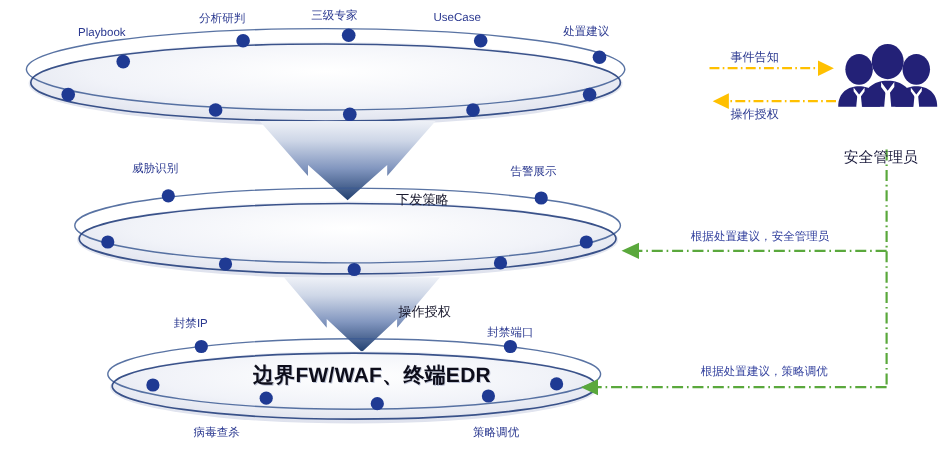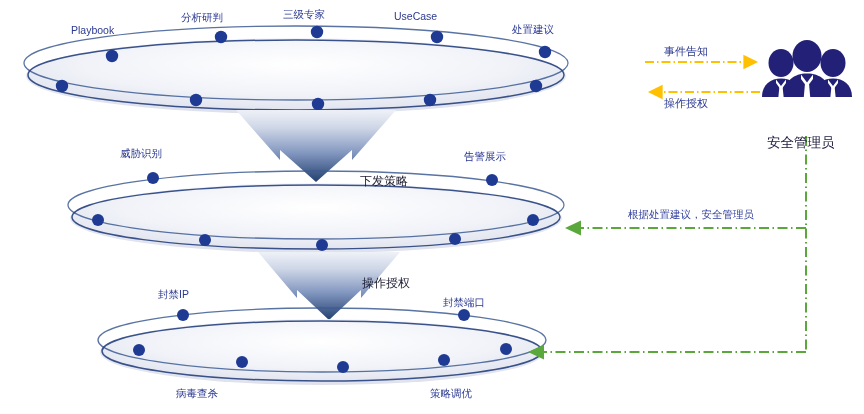--- a/index.html
+++ b/index.html
@@ -220,25 +220,27 @@
   <div class="lbl" style="left:394px; top:11px;">UseCase</div>
   <div class="lbl cn" style="left:512px; top:24px;">处置建议</div>
 
   <div class="flow-lbl" style="left:360px; top:137px;margin-top:36px;">下发策略</div>
 
   <div class="lbl cn" style="left:120px; top:148px;">威胁识别</div>
   <div class="lbl cn" style="left:464px; top:151px;">告警展示</div>
 
   <div class="flow-lbl" style="left:362px; top:275px;">操作授权</div>
 
+  <div class="ring-title" style="left:230px; top:328px;">边界FW/WAF、终端EDR</div>
   <div class="lbl cn" style="left:158px; top:289px;">封禁IP</div>
   <div class="lbl cn" style="left:443px; top:297px;">封禁端口</div>
   <div class="lbl cn" style="left:176px; top:388px;">病毒查杀</div>
   <div class="lbl cn" style="left:430px; top:388px;">策略调优</div>
 
   <div class="arrow-lbl" style="left:664px; top:44px;">事件告知</div>
   <div class="arrow-lbl" style="left:664px; top:96px;">操作授权</div>
 
   <div class="admin-lbl" style="left:767px; top:106px;">安全管理员</div>
 
   <div class="green-lbl" style="left:628px; top:208px;">根据处置建议，安全管理员</div>
+  <div class="green-lbl" style="left:637px; top:331px;">根据处置建议，策略调优</div>
 
 </div>
 
 </body></html>

